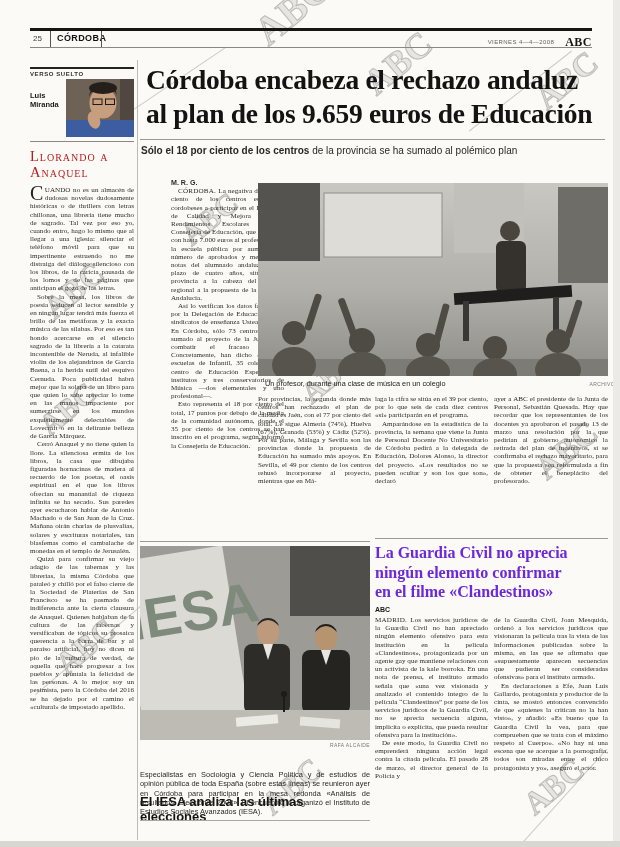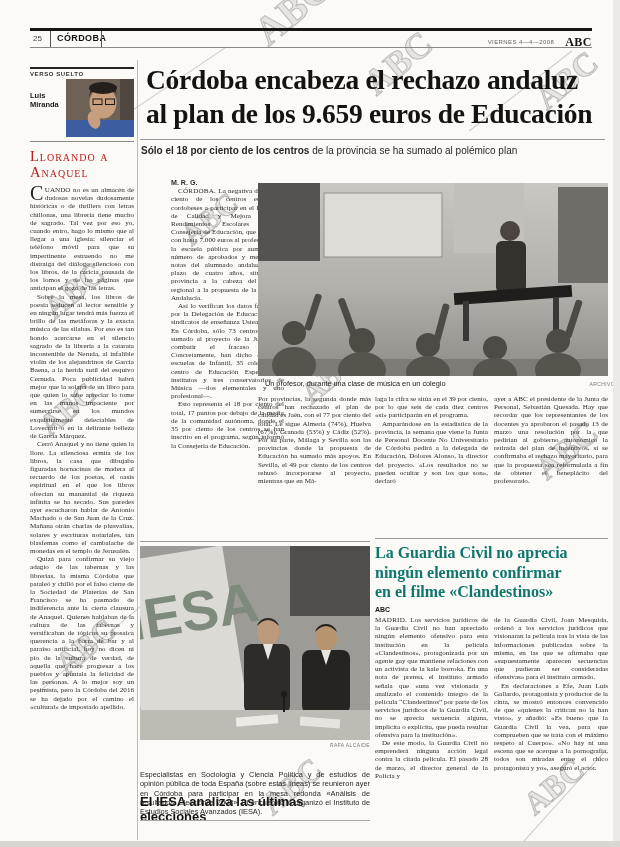--- a/index.html
+++ b/index.html
@@ -66,21 +66,21 @@
                font:5px "Liberation Sans",sans-serif;color:#7a7874;letter-spacing:.4px;}
   .iesa-title{position:absolute;left:140px;top:750px;width:230px;
               font:bold 13px "Liberation Sans",sans-serif;color:#141210;margin-top:44px;}
   .iesa-cap{position:absolute;left:140px;top:770px;width:230px;
             font:7.4px "Liberation Sans",sans-serif;line-height:9.3px;text-align:justify;color:#2a2825;}
   .iesa-rule2{position:absolute;left:140px;top:820px;width:230px;height:1px;background:#aaa8a4;}
 
   
   .g-rule{position:absolute;left:375px;top:538px;width:233px;height:1px;background:#9a9894;}
   .g-headline{position:absolute;left:375px;top:543px;width:233px;font-weight:bold;
-              font-size:16px;line-height:19.5px;color:#0f766e;}
+              font-size:16px;line-height:19.5px;color:#6d28d9;}
   .g-byline{position:absolute;left:375px;top:606px;font:bold 7px "Liberation Sans",sans-serif;color:#1b1917;}
   .g1{left:375px;top:616px;width:113px;}
   .g2{left:494px;top:616px;width:114px;}
 
   
   .wm{position:absolute;font-family:"Liberation Serif",serif;font-weight:bold;
       color:rgba(125,122,118,.16);-webkit-text-stroke:1.1px rgba(110,108,104,.38);
       transform:rotate(-40deg);pointer-events:none;}
   .scr{position:absolute;width:1px;background:rgba(95,93,90,.3);pointer-events:none;}
 </style>

